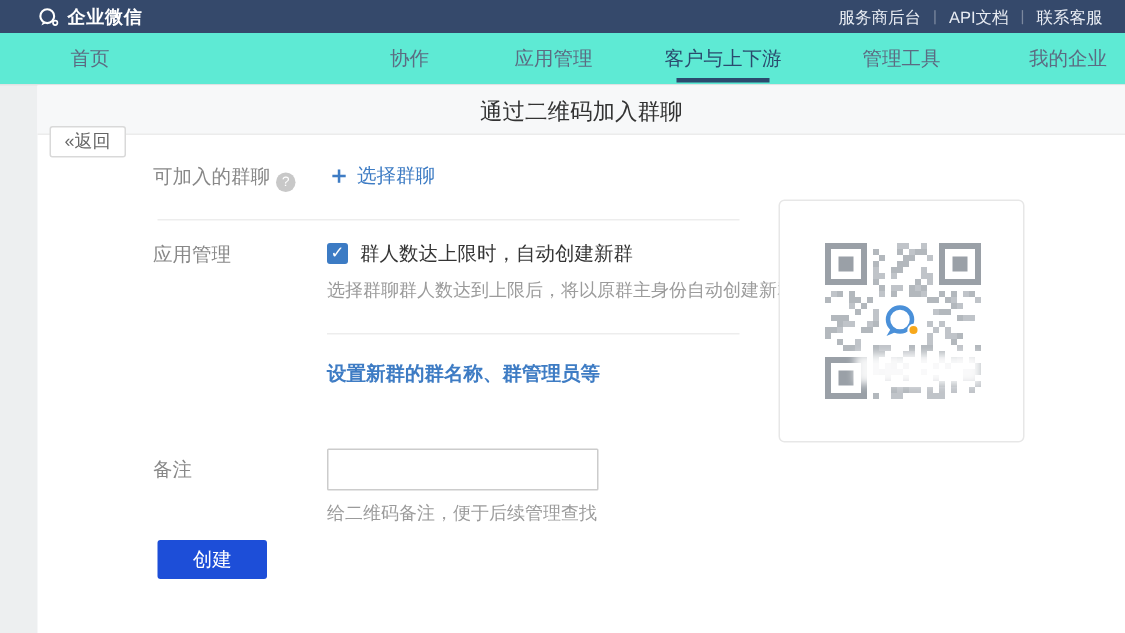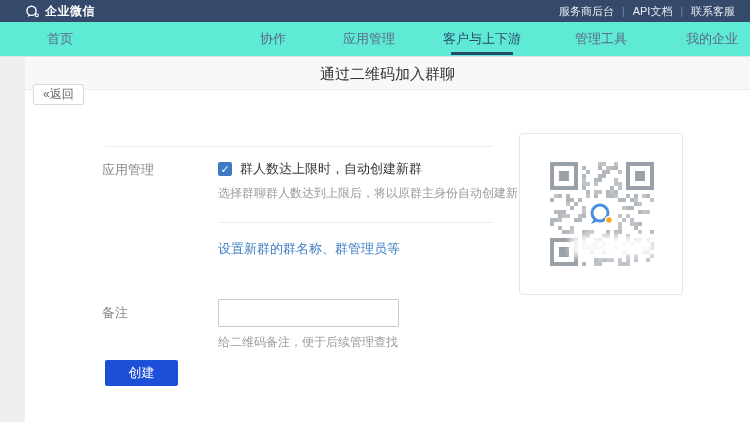--- a/index.html
+++ b/index.html
@@ -64,21 +64,21 @@
   .lbl-settings { left:77px; top:104px; }
   .lbl-remark   { left:77px; top:247px; }
   .info-icon {
     display:inline-block; width:13px; height:13px; margin-left:4px;
     border-radius:50%; background:#c8c8c8; color:#fff; font-size:9px;
     line-height:13px; text-align:center; vertical-align:-2px; cursor:pointer;
   }
   .blue-link { position:absolute; font-size:13px; color:#3e7cc4; cursor:pointer; white-space:nowrap; }
   .link-select-group { left:193px; top:50px; }
   .link-select-group .plus { font-size:16px; font-weight:bold; margin-right:4px; vertical-align:-1px; }
-  .link-new-group-settings { left:193px; top:183px; }
+  .link-new-group-settings { left:193px; top:183px;font-weight:bold; }
 
   .divider { position:absolute; height:1px; background:#ededed; }
   .divider-1 { left:80px;  top:89px;  width:388px; }
   .divider-2 { left:193px; top:165px; width:275px; }
 
   .checkbox-row { position:absolute; left:193px; top:103px; display:flex; align-items:center; }
   .checkbox {
     width:14px; height:14px; background:#3c7bc4; border-radius:2px;
     color:#fff; font-size:11px; line-height:14px; text-align:center; cursor:pointer;
   }
@@ -145,20 +145,26 @@
     <span class="nav-item" style="left:601px">管理工具</span>
     <span class="nav-item" style="left:712px">我的企业</span>
   </div>
 
   <div class="content">
     <div class="header-strip">
       <span class="back-btn"><span>«</span><span>返回</span></span>
       <div class="page-title">通过二维码加入群聊</div>
     </div>
 
+    <div class="form-label lbl-joinable">
+      <span>可加入的群聊</span><span class="info-icon">?</span>
+    </div>
+    <div class="blue-link link-select-group">
+      <span class="plus">＋</span><span>选择群聊</span>
+    </div>
     <div class="divider divider-1"></div>
 
     <div class="form-label lbl-settings">应用管理</div>
     <div class="checkbox-row">
       <span class="checkbox"><span>✓</span></span>
       <span class="checkbox-label">群人数达上限时，自动创建新群</span>
     </div>
     <div class="hint hint-settings">选择群聊群人数达到上限后，将以原群主身份自动创建新群</div>
     <div class="divider divider-2"></div>
     <div class="blue-link link-new-group-settings">设置新群的群名称、群管理员等</div>

